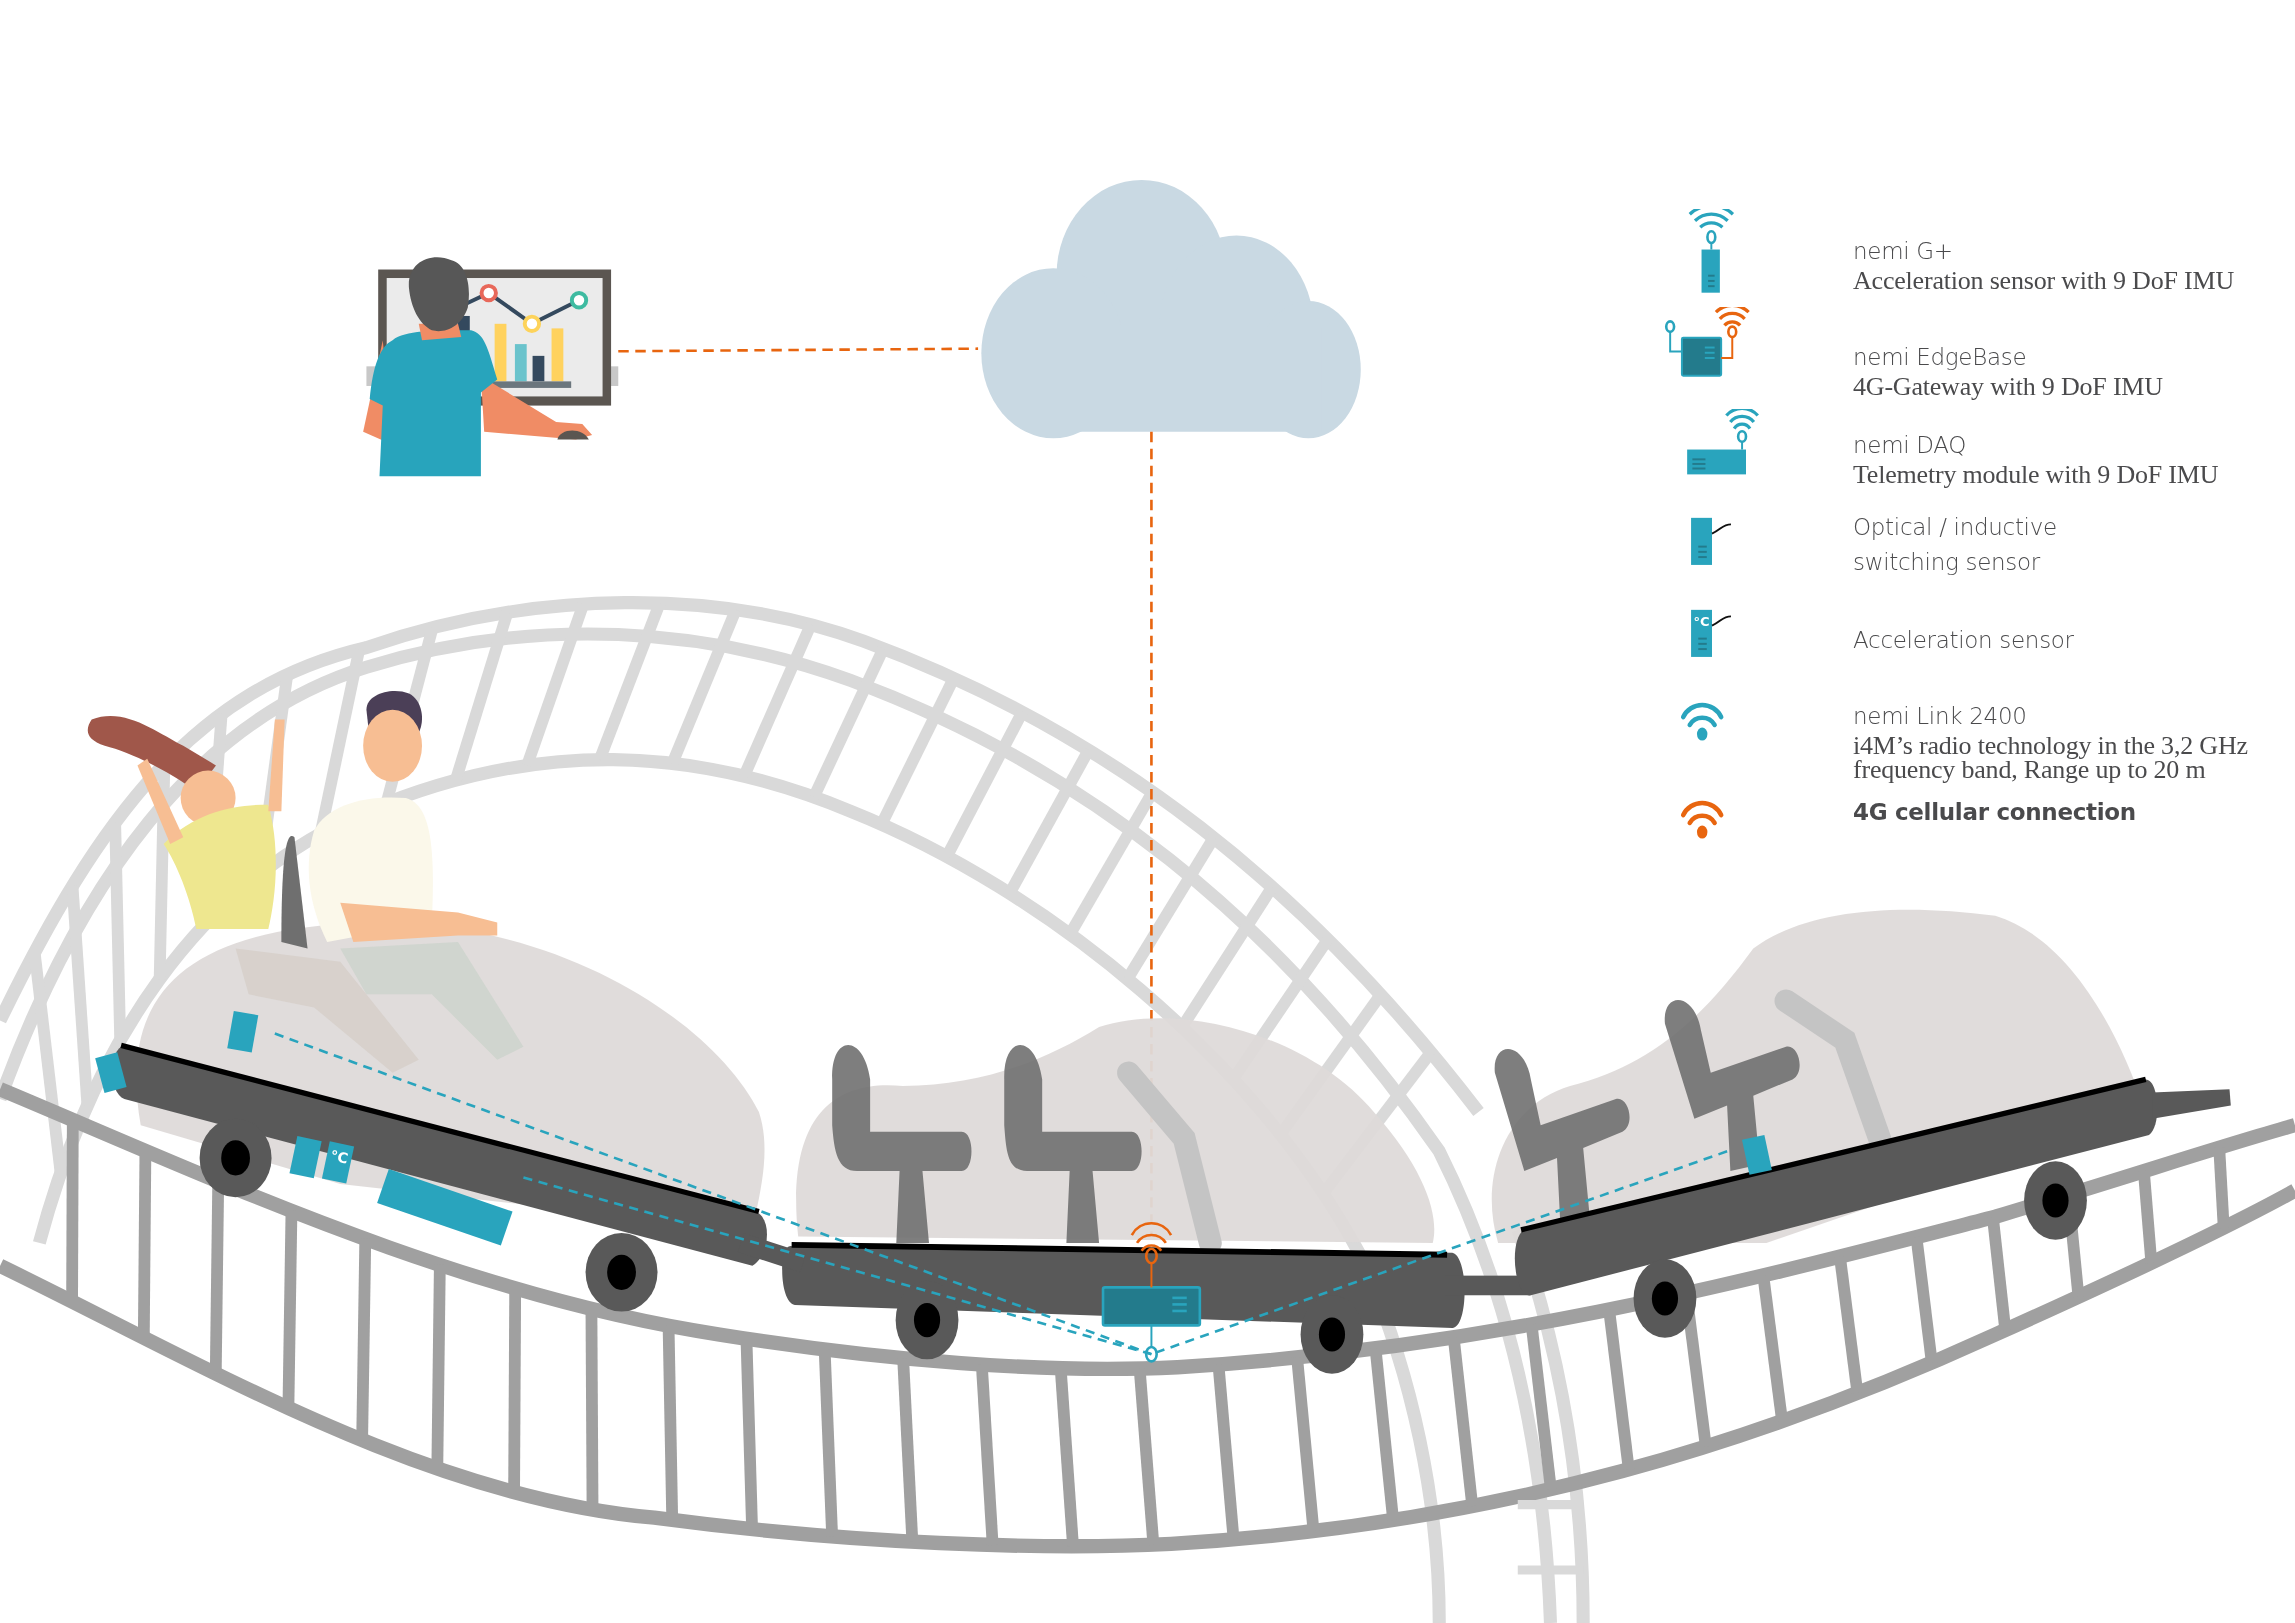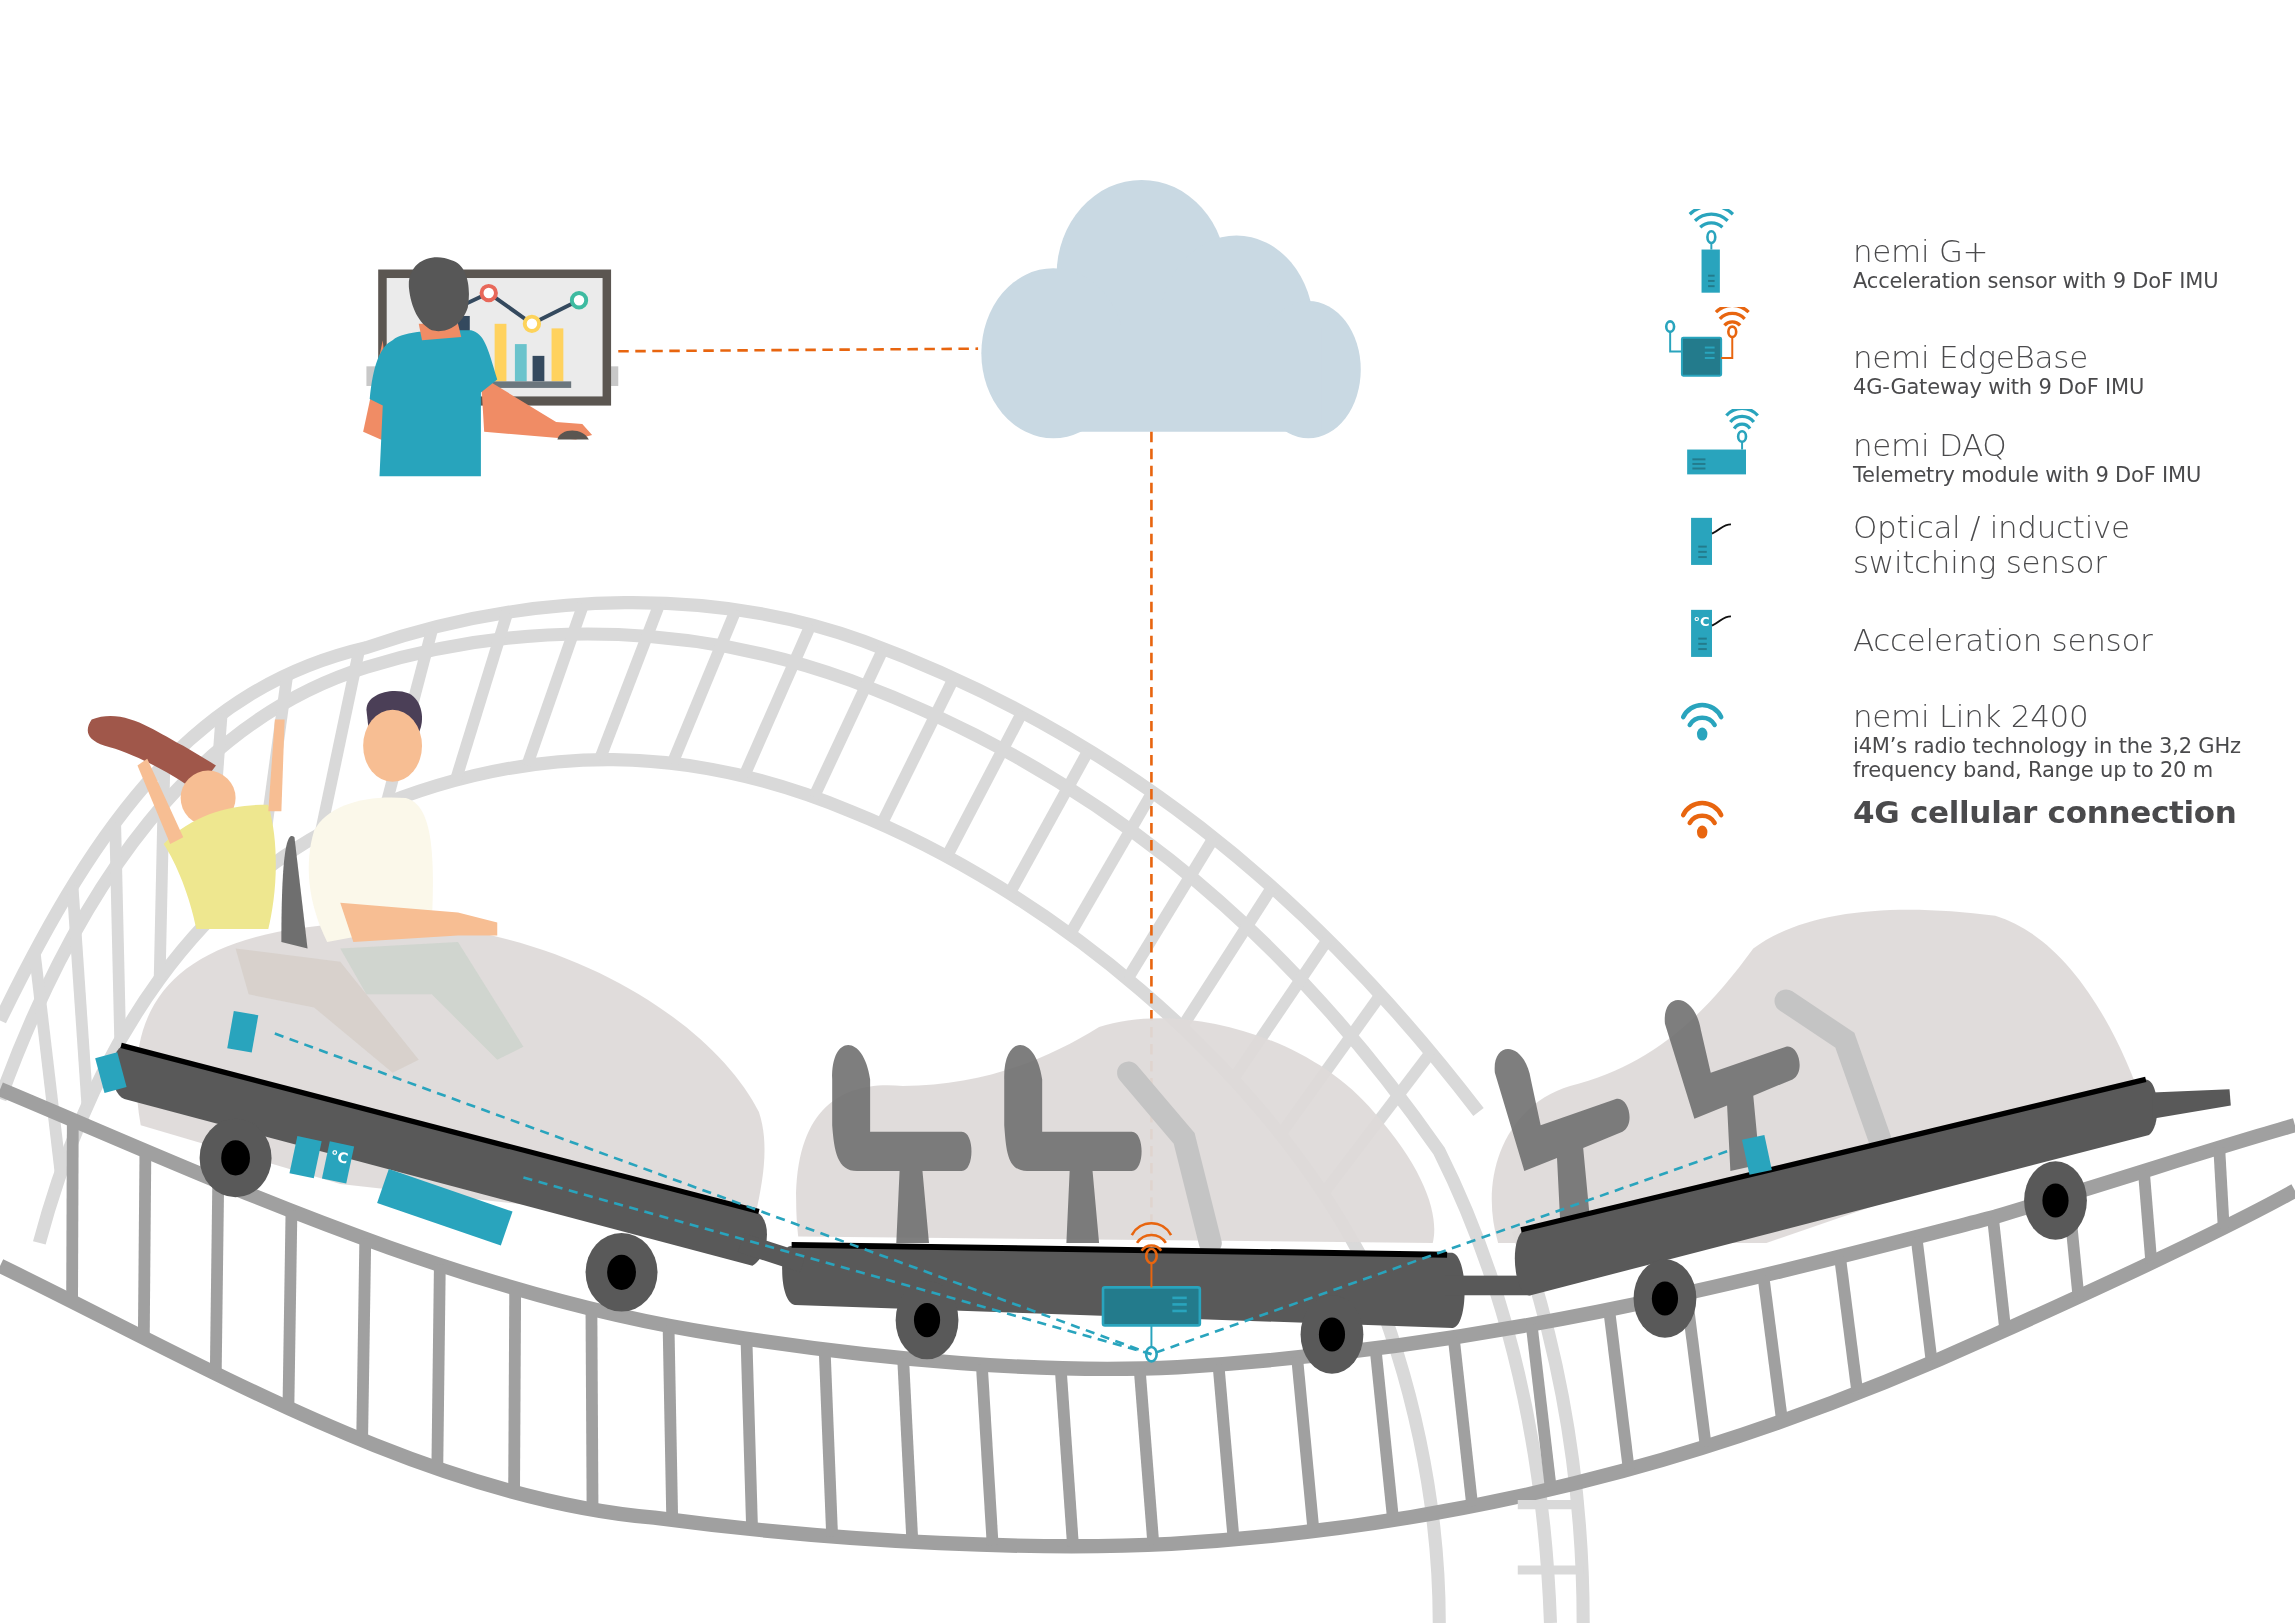--- a/index.html
+++ b/index.html
@@ -3,22 +3,22 @@
 <meta charset="utf-8">
 <style>
   html, body { margin:0; padding:0; background:#ffffff; }
   body { width:2295px; height:1623px; position:relative; overflow:hidden;
          font-family:"DejaVu Sans", "Liberation Sans", sans-serif; color:#4d4d4f; }
   #scene { position:absolute; left:0; top:0; }
   .legend { position:absolute; left:1662px; top:209px; width:602px; }
   .legend-item { position:absolute; left:0; width:602px; }
   .legend-icon { position:absolute; left:0; top:0; width:151px; height:85px; }
   .legend-text { position:absolute; left:191px; top:0; }
-  .legend-title { font-size:31px; line-height:35px; font-weight:300; color:#4a4a4c; letter-spacing:-0.3px; }
-  .legend-sub { font-size:21px; line-height:24px; color:#4a4a4c; letter-spacing:-0.2px; }
+  .legend-title { font-size:23px; line-height:35px; font-weight:300; color:#4a4a4c; letter-spacing:-0.3px; }
+  .legend-sub { font-size:26px; line-height:24px; color:#4a4a4c; letter-spacing:-0.2px;font-family:Liberation Serif, serif; }
 </style>
 </head>
 <body>
 
 <svg id="scene" width="2295" height="1623" viewBox="0 0 3508 2481">
 
   <g fill="none" stroke="#d9d9d9" stroke-width="20" stroke-linejoin="round">
     <path d="M0,1680 C120,1350 300,1100 560,1020 C820,940 1080,960 1300,1040 C1650,1170 1950,1400 2200,1760 C2300,1960 2360,2200 2370,2481"></path>
     <path d="M0,1560 C150,1250 300,1050 560,990 C820,900 1100,900 1320,980 C1700,1120 2000,1360 2260,1700"></path>
     <path d="M60,1900 C140,1600 300,1350 560,1240 C820,1130 1060,1140 1300,1240 C1600,1360 1920,1620 2080,1920 C2160,2100 2200,2300 2200,2481"></path>

